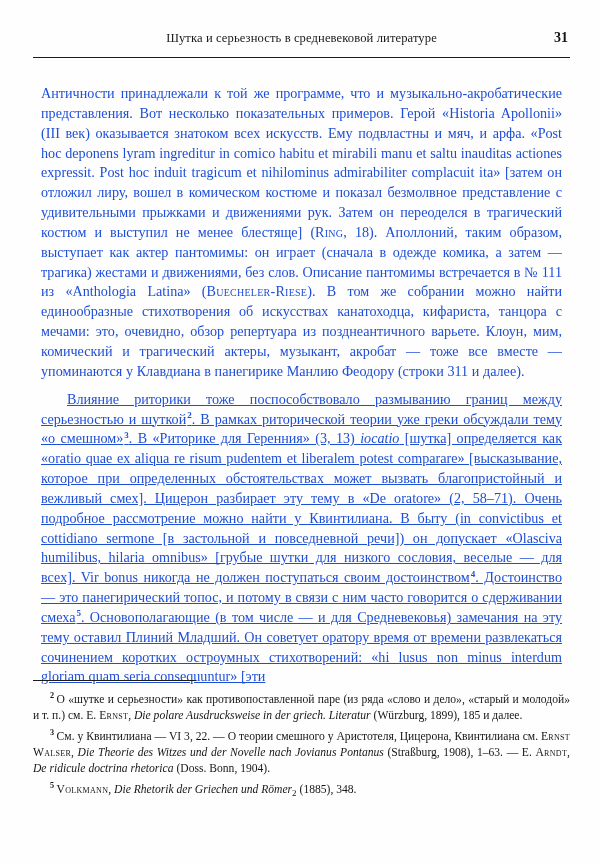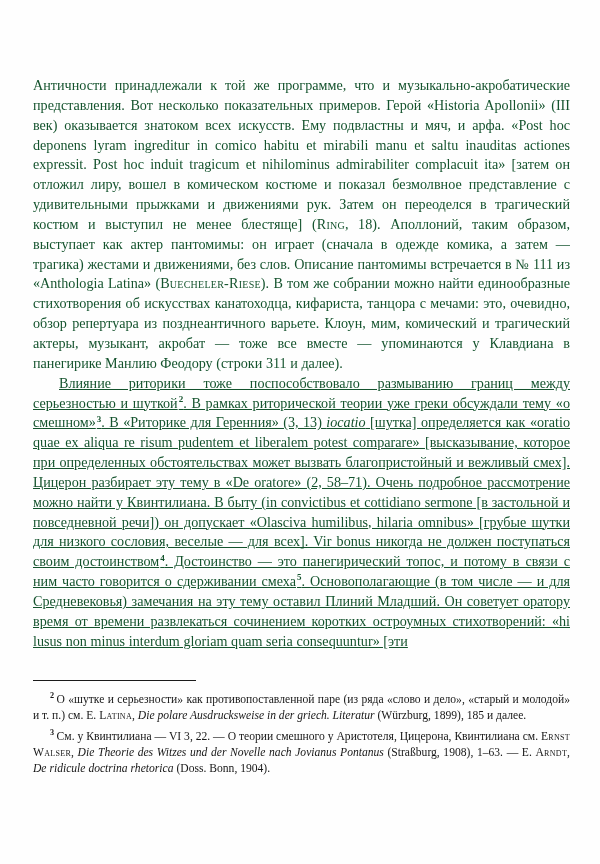--- a/index.html
+++ b/index.html
@@ -55,26 +55,26 @@
   }
 
   
   .body-block {
     position: absolute;
     left: 33px;
     top: 76px;
     width: 537px;
   }
   p.para {
-    margin: 0;
+    margin: 8px;
     font-size: 14.15px;
     line-height: 19.85px;
     text-align: justify;
     text-justify: inter-word;
-    color: #14532d;
+    color: #1d4ed8;
     hyphens: manual;
     word-spacing: 0.1px;
   }
   p.para.indent {
     text-indent: 26px;
     text-decoration: underline;
   }
   .lat {
     font-style: normal;
   }
@@ -132,34 +132,39 @@
   p.footnote .sc {
     font-variant: small-caps;
     letter-spacing: 0.3px;
   }
 </style>
 </head>
 <body>
 
 <div class="page">
 
+  <div class="running-head">
+    <div class="running-head-title">Шутка и серьезность в средневековой литературе</div>
+    <div class="running-head-folio">31</div>
+  </div>
 
   <div class="body-block">
 
     <p class="para"><span>Античности принадлежали к той же программе, что и музыкально-акробатические представления. Вот несколько показательных примеров. Герой «</span><span class="lat">Historia Apollonii</span><span>» (III век) оказывается знатоком всех искусств. Ему подвластны и мяч, и арфа. «</span><span class="lat">Post hoc deponens lyram ingreditur in comico habitu et mirabili manu et saltu inauditas actiones expressit. Post hoc induit tragicum et nihilominus admirabiliter complacuit ita</span><span>» [затем он отложил лиру, вошел в комическом костюме и показал безмолвное представление с удивительными прыжками и движениями рук. Затем он переоделся в трагический костюм и выступил не менее блестяще] (</span><span class="sc">Ring</span><span>, 18). Аполлоний, таким образом, выступает как актер пантомимы: он играет (сначала в одежде комика, а затем — трагика) жестами и движениями, без слов. Описание пантомимы встречается в № 111 из «Anthologia Latina» (</span><span class="sc">Buecheler-Riese</span><span>). В том же собрании можно найти единообразные стихотворения об искусствах канатоходца, кифариста, танцора с мечами: это, очевидно, обзор репертуара из позднеантичного варьете. Клоун, мим, комический и трагический актеры, музыкант, акробат — тоже все вместе — упоминаются у Клавдиана в панегирике Манлию Феодору (строки 311 и далее).</span></p>
 
     <p class="para indent">Влияние риторики тоже поспособствовало размыванию границ между серьезностью и шуткой<sup class="fn">2</sup>. В рамках риторической теории уже греки обсуждали тему «о смешном»<sup class="fn">3</sup>. В «Риторике для Геренния» (3, 13) <span class="ital">iocatio</span> [шутка] определяется как «oratio quae ex aliqua re risum pudentem et liberalem potest comparare» [высказывание, которое при определенных обстоятельствах может вызвать благопристойный и вежливый смех]. Цицерон разбирает эту тему в «De oratore» (2, 58–71). Очень подробное рассмотрение можно найти у Квинтилиана. В быту (in convictibus et cottidiano sermone [в застольной и повседневной речи]) он допускает «Olasciva humilibus, hilaria omnibus» [грубые шутки для низкого сословия, веселые — для всех]. Vir bonus никогда не должен поступаться своим достоинством<sup class="fn">4</sup>. Достоинство — это панегирический топос, и потому в связи с ним часто говорится о сдерживании смеха<sup class="fn">5</sup>. Основополагающие (в том числе — и для Средневековья) замечания на эту тему оставил Плиний Младший. Он советует оратору время от времени развлекаться сочинением коротких остроумных стихотворений: «hi lusus non minus interdum gloriam quam seria consequuntur» [эти</p>
 
   </div>
 
   <div class="footnote-rule"></div>
 
   <div class="footnotes">
 
-    <p class="footnote"><span class="marker">2</span>О «шутке и серьезности» как противопоставленной паре (из ряда «слово и дело», «старый и молодой» и т. п.) см. Е.&nbsp;<span class="sc">Latina</span>, <span class="ital">Die polare Ausdrucksweise in der griech. Literatur</span> <span>(Würzburg, 1899), 185 и далее.</span></p>
+    <p class="footnote"><span class="marker">2</span>О «шутке и серьезности» как противопоставленной паре (из ряда «слово и дело», «старый и молодой» и т. п.) см. Е.&nbsp;<span class="sc">Ernst</span>, <span class="ital">Die polare Ausdrucksweise in der griech. Literatur</span> <span>(Würzburg, 1899), 185 и далее.</span></p>
 
     <p class="footnote"><span class="marker">3</span>См. у Квинтилиана — VI 3, 22. — О теории смешного у Аристотеля, Цицерона, Квинтилиана см. <span class="sc">Ernst Walser</span>, <span class="ital">Die Theorie des Witzes und der Novelle nach Jovianus Pontanus</span> (Straßburg, 1908), 1–63. — E.&nbsp;<span class="sc">Arndt</span>, <span class="ital">De ridicule doctrina rhetorica</span> (Doss. Bonn, 1904).</p>
 
 
+    <p class="footnote"><span class="marker">5</span><span class="sc">Volkmann</span>, <span class="ital">Die Rhetorik der Griechen und Römer</span><sub class="sb">2</sub> <span>(1885), 348.</span></p>
 
   </div>
 
 </div>
 
 </body></html>

